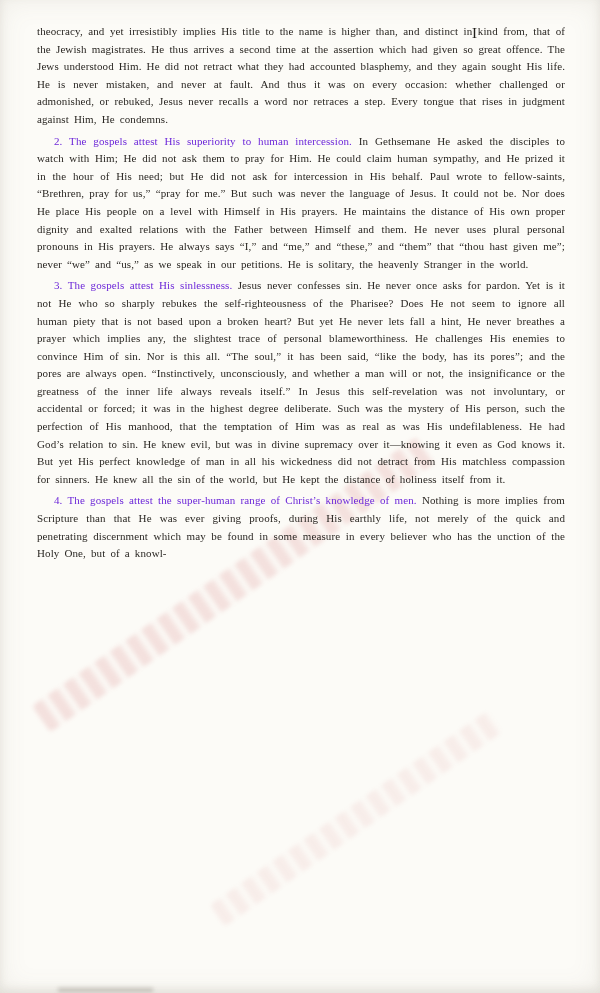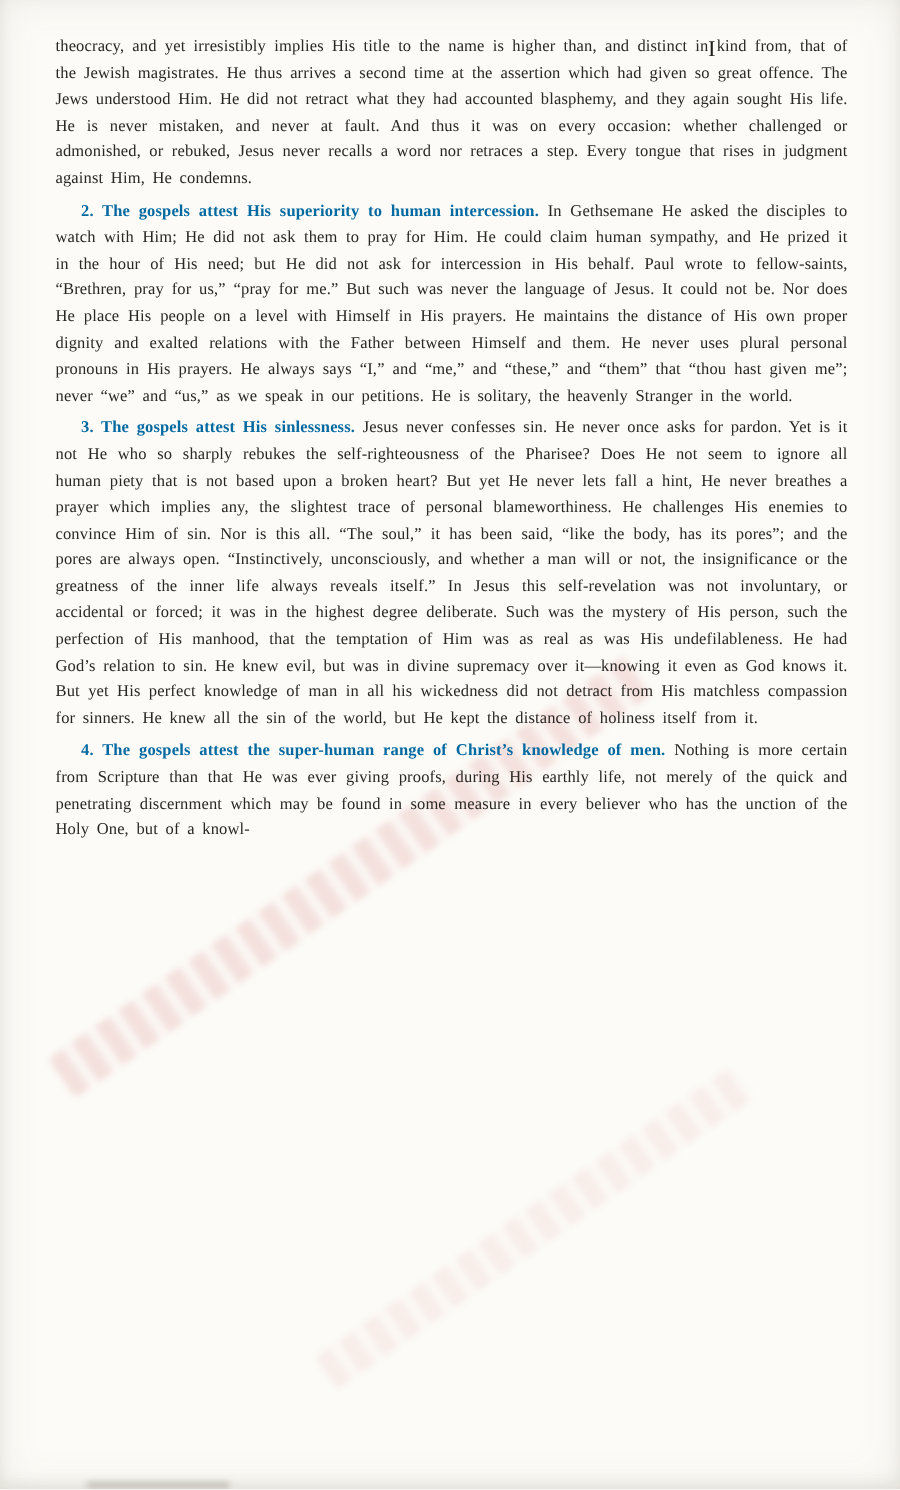--- a/index.html
+++ b/index.html
@@ -15,21 +15,21 @@
     position:absolute;
     left:37px; right:35px; top:23px;
     text-align:justify;
     font-size:11px;
     line-height:17.6px;
     word-spacing:2.2px;
     letter-spacing:0.1px;
   }
   .para { margin:0 0 4px 0; }
   .para.headed { margin-top:2px; text-indent:17px; }
-  .lead { font-weight:bold; color:#0369a1; }
+  .lead { font-weight:normal; color:#6d28d9; }
   .cursor-artifact {
     position:absolute;
     left:472px; top:25px;
     font-size:15px;
     color:#1f1d19;
     font-family:"Liberation Serif", serif;
   }
   .watermark, .watermark-2 {
     position:absolute;
     transform-origin:0 0;
@@ -68,20 +68,20 @@
   <span class="cursor-artifact">I</span>
 
   <div class="text-block">
 
     <p class="para"><span>theocracy, and yet irresistibly implies His title to the name is higher than, and distinct in kind from, that of the Jewish magistrates. He thus arrives a second time at the assertion which had given so great offence. The Jews understood Him. He did not retract what they had accounted blasphemy, and they again sought His life. He is never mistaken, and never at fault. And thus it was on every occasion: whether challenged or admonished, or rebuked, Jesus never recalls a word nor retraces a step. Every tongue that rises in judgment against Him, He condemns.</span></p>
 
     <p class="para headed"><b class="lead">2. The gospels attest His superiority to human intercession.</b> <span>In Gethsemane He asked the disciples to watch with Him; He did not ask them to pray for Him. He could claim human sympathy, and He prized it in the hour of His need; but He did not ask for intercession in His behalf. Paul wrote to fellow-saints, “Brethren, pray for us,” “pray for me.” But such was never the language of Jesus. It could not be. Nor does He place His people on a level with Himself in His prayers. He maintains the distance of His own proper dignity and exalted relations with the Father between Himself and them. He never uses plural personal pronouns in His prayers. He always says “I,” and “me,” and “these,” and “them” that “thou hast given me”; never “we” and “us,” as we speak in our petitions. He is solitary, the heavenly Stranger in the world.</span></p>
 
     <p class="para headed"><b class="lead">3. The gospels attest His sinlessness.</b> <span>Jesus never confesses sin. He never once asks for pardon. Yet is it not He who so sharply rebukes the self-righteousness of the Pharisee? Does He not seem to ignore all human piety that is not based upon a broken heart? But yet He never lets fall a hint, He never breathes a prayer which implies any, the slightest trace of personal blameworthiness. He challenges His enemies to convince Him of sin. Nor is this all. “The soul,” it has been said, “like the body, has its pores”; and the pores are always open. “Instinctively, unconsciously, and whether a man will or not, the insignificance or the greatness of the inner life always reveals itself.” In Jesus this self-revelation was not involuntary, or accidental or forced; it was in the highest degree deliberate. Such was the mystery of His person, such the perfection of His manhood, that the temptation of Him was as real as was His undefilableness. He had God’s relation to sin. He knew evil, but was in divine supremacy over it—knowing it even as God knows it. But yet His perfect knowledge of man in all his wickedness did not detract from His matchless compassion for sinners. He knew all the sin of the world, but He kept the distance of holiness itself from it.</span></p>
 
-    <p class="para headed"><b class="lead">4. The gospels attest the super-human range of Christ’s knowledge of men.</b> <span>Nothing is more certain from Scripture than that He was ever giving proofs, during His earthly life, not merely of the quick and penetrating discernment which may be found in some measure in every believer who has the unction of the Holy One, but of a knowl-</span></p>
+    <p class="para headed"><b class="lead">4. The gospels attest the super-human range of Christ’s knowledge of men.</b> <span>Nothing is more implies from Scripture than that He was ever giving proofs, during His earthly life, not merely of the quick and penetrating discernment which may be found in some measure in every believer who has the unction of the Holy One, but of a knowl-</span></p>
 
   </div>
 
   <div class="bottom-smudge"></div>
   <div class="scan-shadow"></div>
 
 </div>
 
 </body></html>

